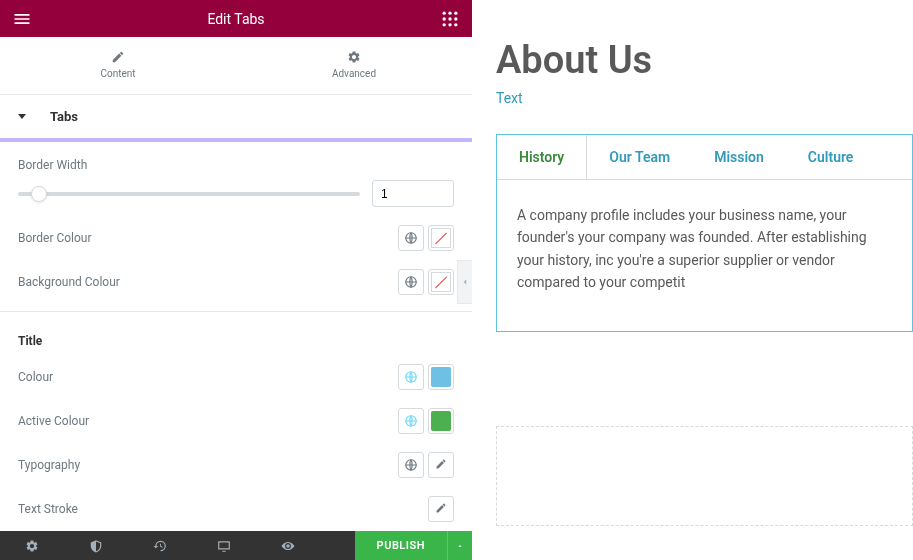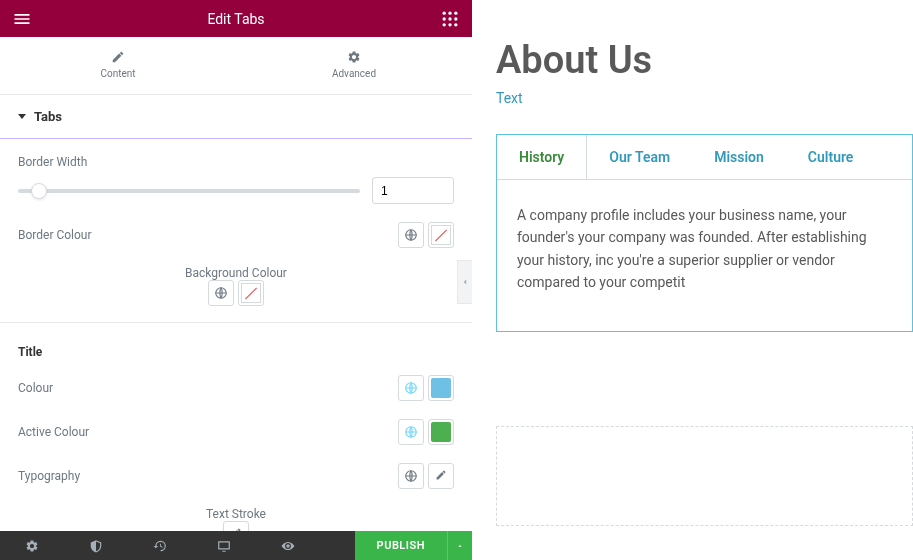--- a/index.html
+++ b/index.html
@@ -14,27 +14,27 @@
 .hamburger, .apps-icon { width: 20px; height: 20px; display: flex; align-items: center; justify-content: center; cursor: pointer; }
 .hamburger svg, .apps-icon svg { fill: #fff; }
 
 .tabs-nav { display: flex; height: 58px; background: #fff; border-bottom: 1px solid #e6e9ec; }
 .tab-nav-item { flex: 1; display: flex; flex-direction: column; align-items: center; justify-content: center; gap: 4px; cursor: pointer; color: #6d7882; font-size: 10px; border-bottom: 2px solid transparent; }
 .tab-nav-item.active { background: linear-gradient(to bottom, #f1f3f5, #fff); border-bottom: 3px solid #93003c; }
 .tab-nav-item svg { width: 14px; height: 14px; fill: #6d7882; }
 
 .panel-body { flex: 1; overflow-y: auto; background: #fff; }
 
-.section-header { display: flex; align-items: center; gap: 8px; padding: 14px 18px; cursor: pointer; border-bottom: 1px solid #c4b5fd; }
+.section-header { display: flex; align-items: center; gap: 24px; padding: 14px 18px; cursor: pointer; border-bottom: 4px solid #c4b5fd; }
 .section-header .caret { width: 0; height: 0; border-left: 4px solid transparent; border-right: 4px solid transparent; border-top: 5px solid #333; }
 .section-header .title { font-weight: 700; font-size: 13px; }
 
 .section-body { padding: 16px 18px; border-bottom: 1px solid #e6e9ec; }
 .control-row { display: flex; align-items: center; justify-content: space-between; margin-bottom: 18px; }
-.control-row:last-child { margin-bottom: 0; flex-direction: column; }
+.control-row:last-child { margin-bottom: 0; }
 .control-label { font-size: 12px; color: #6d7882; }
 
 .slider-row { display: flex; align-items: center; gap: 12px; margin-top: 8px; }
 .slider { flex: 1; position: relative; height: 4px; background: #d5dadf; border-radius: 2px; }
 .slider-thumb { position: absolute; top: 50%; transform: translate(-50%, -50%); width: 16px; height: 16px; background: #fff; border: 1px solid #d5dadf; border-radius: 50%; left: 6%; box-shadow: 0 1px 3px rgba(0,0,0,0.1); }
 .num-input { width: 82px; height: 27px; border: 1px solid #d5dadf; border-radius: 3px; padding: 0 8px; font-size: 12px; }
 
 .pickers { display: flex; gap: 4px; }
 .picker { width: 26px; height: 26px; border: 1px solid #d5dadf; border-radius: 3px; display: flex; align-items: center; justify-content: center; cursor: pointer; }
 .picker.globe svg { width: 14px; height: 14px; stroke: #6d7882; fill: none; }

